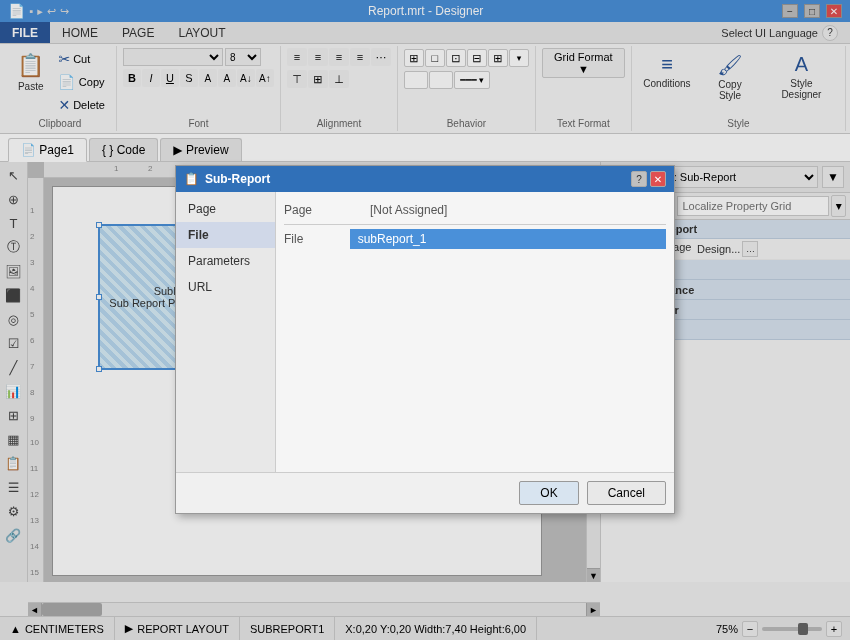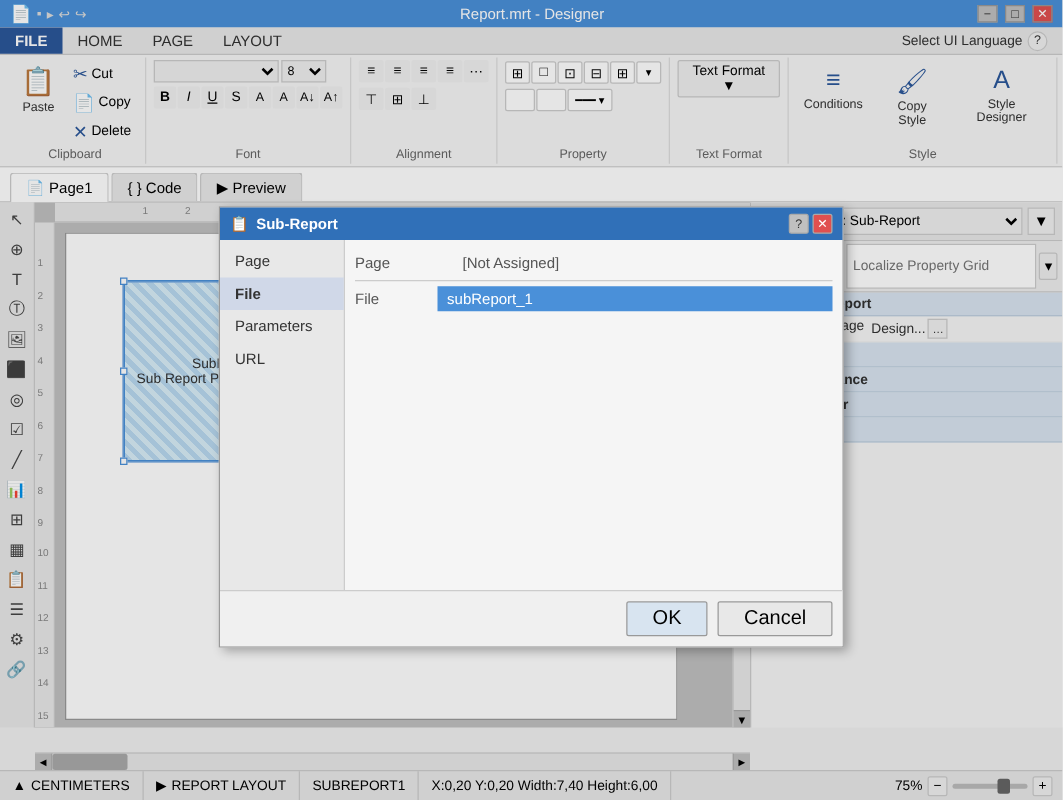--- a/index.html
+++ b/index.html
@@ -62,21 +62,21 @@
     .sub-report-box { position: absolute; top: 40px; left: 48px; width: 168px; height: 144px; background: repeating-linear-gradient(45deg, #b8d8f0, #b8d8f0 4px, #d8eef8 4px, #d8eef8 8px); border: 1px solid #4a90d9; display: flex; flex-direction: column; align-items: center; justify-content: center; }
     .sub-report-label { font-size: 11px; color: #333; text-align: center; }
 
     
     #right-panel { width: 250px; background: #f5f5f5; border-left: 1px solid #ccc; display: flex; flex-direction: column; overflow: hidden; }
     #right-header { padding: 4px 6px; background: #e8e8e8; border-bottom: 1px solid #ccc; display: flex; align-items: center; gap: 4px; }
     .right-header-select { flex: 1; height: 22px; font-size: 11px; border: 1px solid #ccc; }
     .right-header-btn { width: 22px; height: 22px; border: 1px solid #ccc; background: #f0f0f0; cursor: pointer; display: flex; align-items: center; justify-content: center; font-size: 12px; }
     #right-toolbar { display: flex; align-items: center; padding: 2px 4px; background: #eee; border-bottom: 1px solid #ccc; gap: 2px; }
     .right-tool-btn { width: 22px; height: 22px; border: 1px solid transparent; border-radius: 2px; cursor: pointer; display: flex; align-items: center; justify-content: center; font-size: 12px; }
-    .right-tool-input { flex: 1; height: 36px; border: 1px solid #ccc; font-size: 11px; padding: 0 4px; }
+    .right-tool-input { flex: 1; height: 20px; border: 1px solid #ccc; font-size: 11px; padding: 0 4px; }
     #property-list { flex: 1; overflow-y: auto; }
     .prop-section { background: #d8e4f0; padding: 3px 6px; font-size: 11px; font-weight: bold; color: #333; cursor: pointer; border-bottom: 1px solid #c0d0e0; display: flex; align-items: center; gap: 4px; }
     .prop-row { display: flex; padding: 2px 6px; border-bottom: 1px solid #eee; font-size: 11px; }
     .prop-label { width: 90px; color: #333; flex-shrink: 0; }
     .prop-value { flex: 1; color: #333; display: flex; align-items: center; gap: 2px; }
     .prop-value-btn { width: 16px; height: 16px; border: 1px solid #ccc; background: #f0f0f0; cursor: pointer; font-size: 9px; display: flex; align-items: center; justify-content: center; }
 
     
     #dialog-overlay { position: absolute; top: 0; left: 0; right: 0; bottom: 0; background: rgba(0,0,0,0.1); z-index: 100; }
     #dialog { position: absolute; top: 165px; left: 175px; width: 500px; background: #f5f5f5; border: 1px solid #999; box-shadow: 3px 3px 8px rgba(0,0,0,0.3); }
@@ -87,21 +87,21 @@
     .dialog-title-btn.close { background: #e05050; color: white; }
     #dialog-body { display: flex; min-height: 280px; }
     #dialog-nav { width: 100px; background: #e8e8e8; border-right: 1px solid #ccc; padding: 4px 0; }
     .dialog-nav-item { padding: 6px 12px; font-size: 12px; cursor: pointer; color: #333; }
     #dialog-content { flex: 1; padding: 8px; }
     .dialog-row { display: flex; align-items: center; margin-bottom: 4px; }
     .dialog-row-label { width: 80px; font-size: 12px; color: #555; }
     .dialog-value-not-assigned { color: #555; font-size: 12px; padding: 3px 6px; text-align: right; }
     .dialog-value-file { background: #4a90d9; color: white; font-size: 12px; padding: 3px 8px; width: 100%; }
     #dialog-footer { padding: 8px; border-top: 1px solid #ccc; display: flex; justify-content: flex-end; gap: 8px; background: #f0f0f0; }
-    .dialog-btn { padding: 4px 20px; border: 1px solid #999; background: #e8e8e8; cursor: pointer; font-size: 16px; border-radius: 2px; }
+    .dialog-btn { padding: 4px 20px; border: 1px solid #999; background: #e8e8e8; cursor: pointer; font-size: 12px; border-radius: 2px; }
     .dialog-btn.primary { background: #d8e4f0; }
     .dialog-divider { height: 1px; background: #ccc; margin: 4px 0; }
 
     
     #statusbar { position: absolute; bottom: 0; left: 0; right: 0; height: 24px; background: #e8e8e8; border-top: 1px solid #ccc; display: flex; align-items: center; font-size: 11px; }
     .status-item { padding: 0 10px; border-right: 1px solid #ccc; height: 100%; display: flex; align-items: center; gap: 4px; cursor: pointer; }
     .status-spacer { flex: 1; }
     .status-zoom { display: flex; align-items: center; gap: 4px; padding: 0 8px; }
     .zoom-btn { width: 16px; height: 16px; border: 1px solid #ccc; background: #f0f0f0; cursor: pointer; display: flex; align-items: center; justify-content: center; font-size: 11px; border-radius: 2px; }
     .zoom-slider { width: 60px; height: 4px; background: #bbb; border-radius: 2px; position: relative; }
@@ -228,26 +228,26 @@
       <div class="format-row" style="margin-top:2px;">
         <button class="border-btn" style="width:24px;">
           <div class="color-swatch" style="background:#e05050;"></div>
         </button>
         <button class="border-btn" style="width:24px;">
           <div class="color-swatch" style="background:#5050e0;"></div>
         </button>
         <button class="border-btn" style="width:36px;font-size:9px;">━━━ ▾</button>
       </div>
     </div>
-    <div class="ribbon-group-label">Property</div>
+    <div class="ribbon-group-label">Behavior</div>
   </div>
 
   <div class="ribbon-group">
     <div class="ribbon-group-content">
-      <button class="ribbon-btn-small" style="border:1px solid #ccc; padding:2px 6px;">Text Format ▼</button>
+      <button class="ribbon-btn-small" style="border:1px solid #ccc; padding:2px 6px;">Grid Format ▼</button>
     </div>
     <div class="ribbon-group-label">Text Format</div>
   </div>
 
   <div class="ribbon-group">
     <div class="ribbon-group-content" style="gap:4px;">
       <div class="ribbon-btn-large">
         <div class="icon" style="font-size:20px;">≡</div>
         <div class="label">Conditions</div>
       </div>

